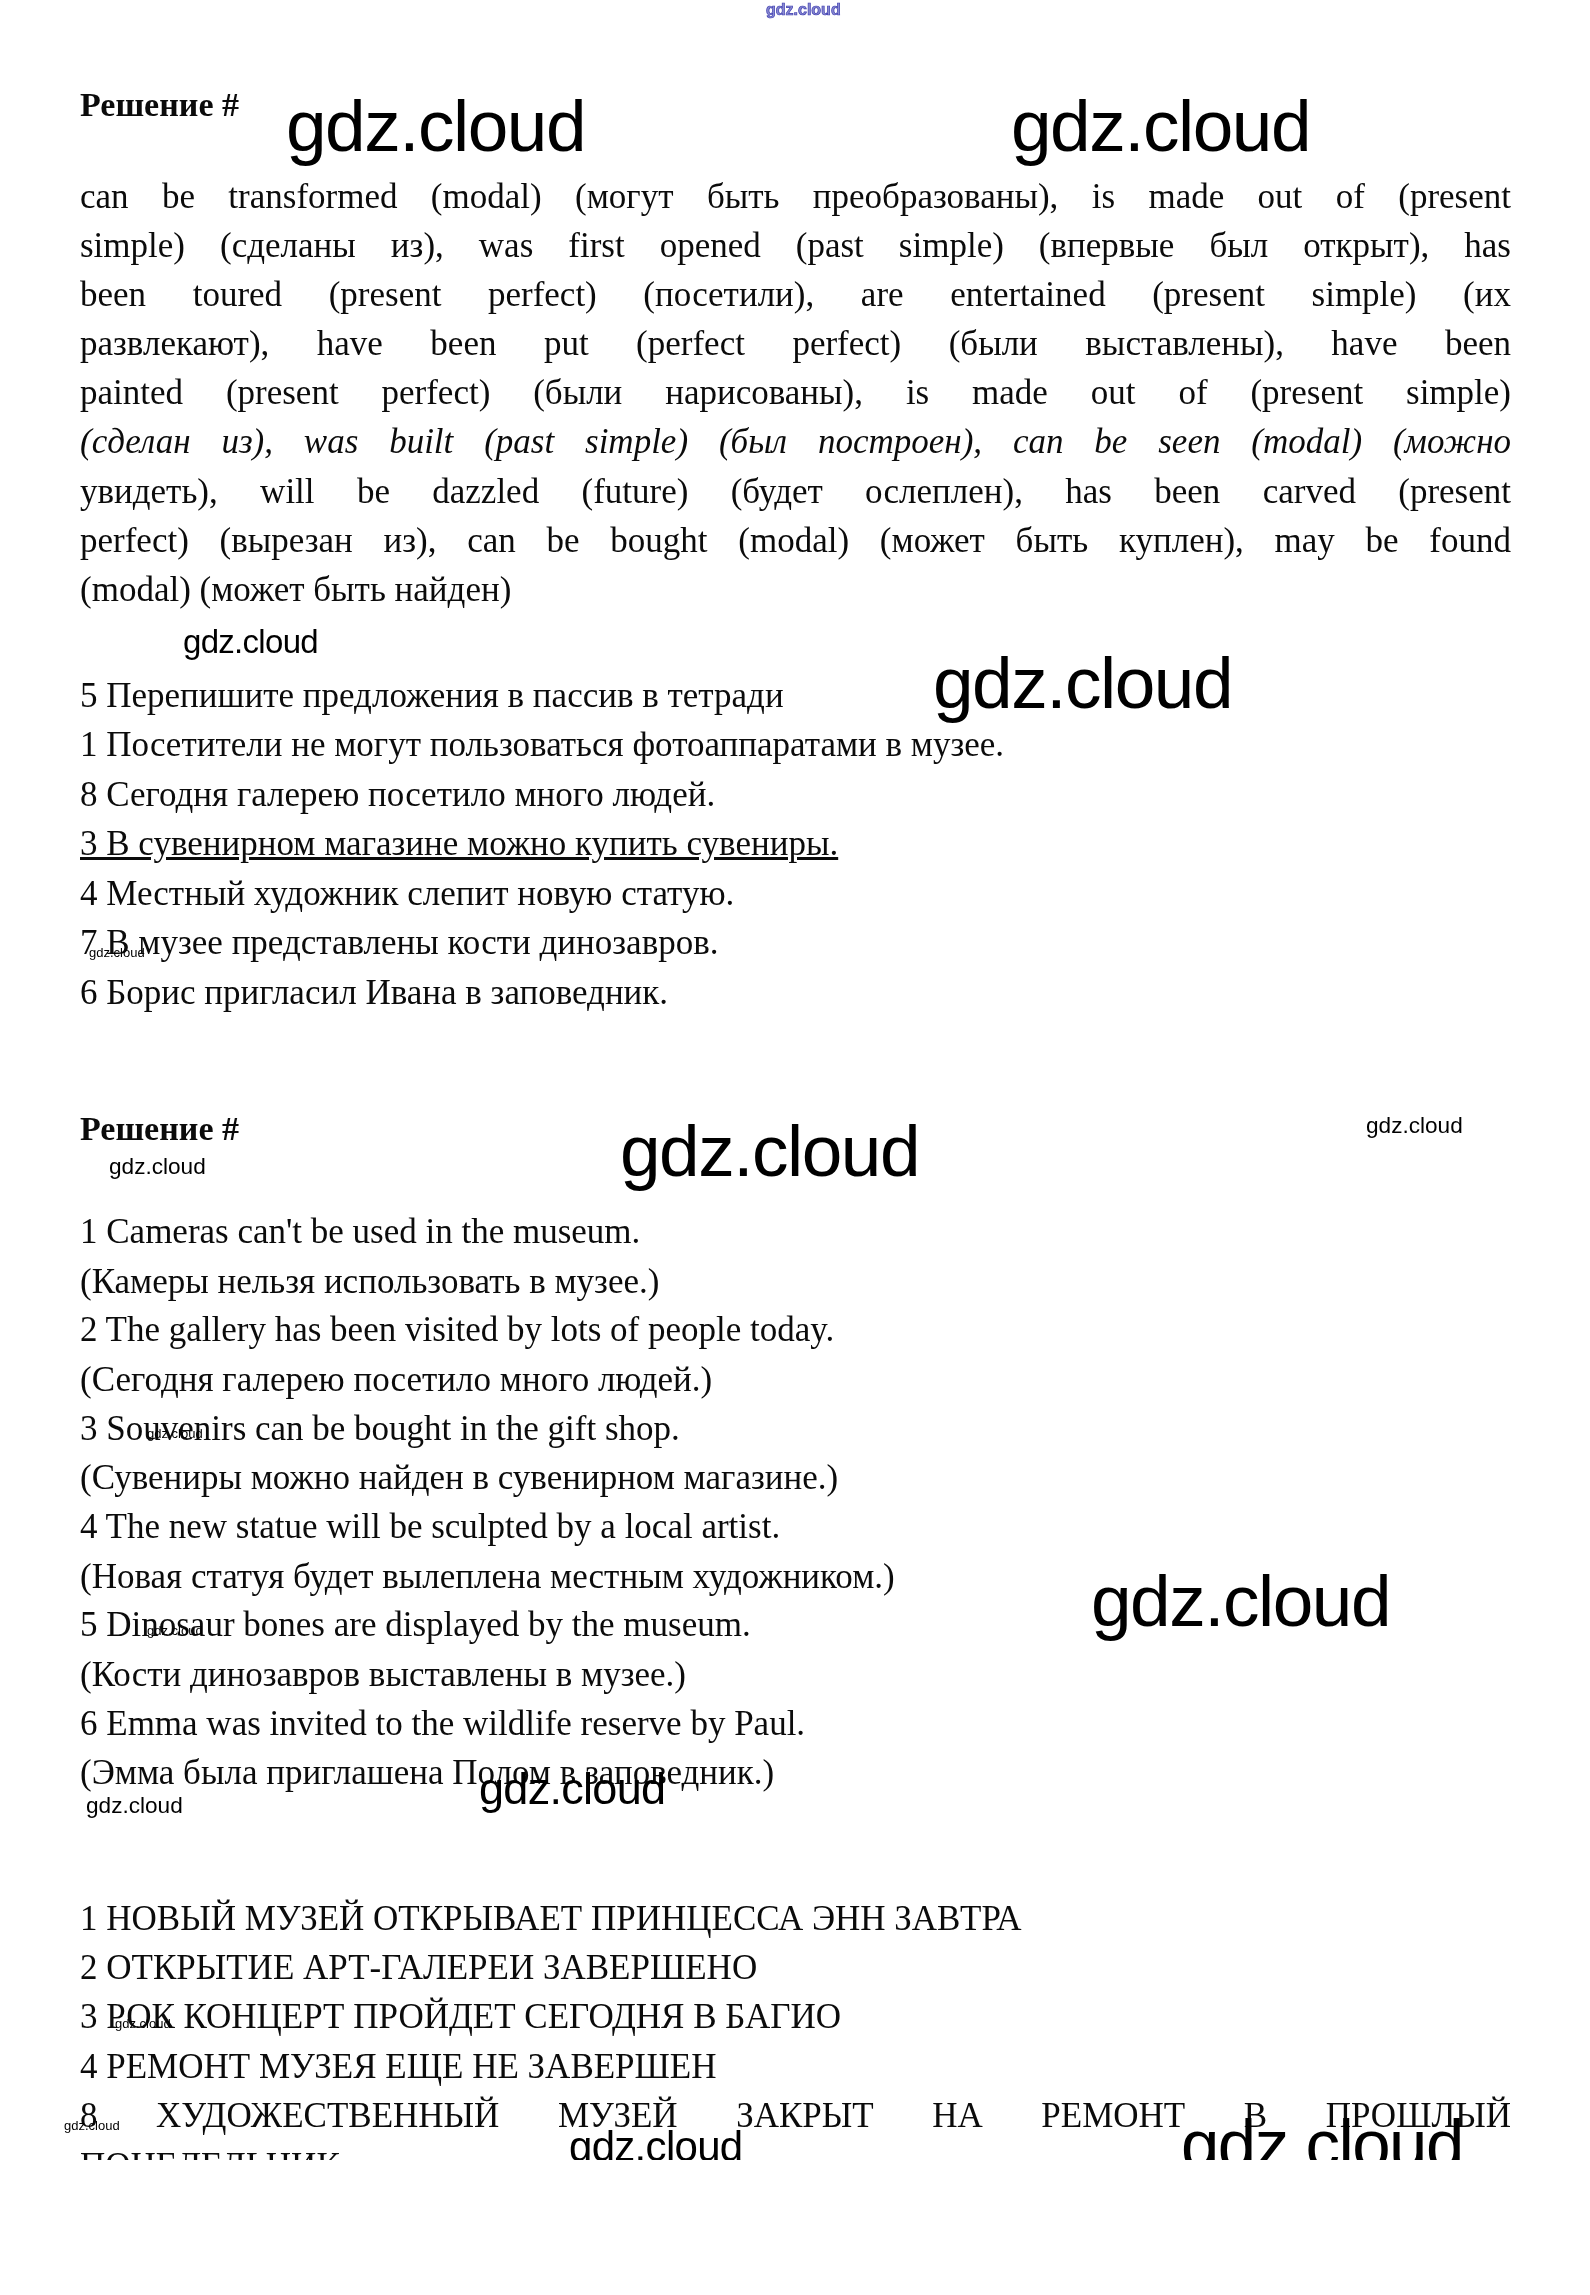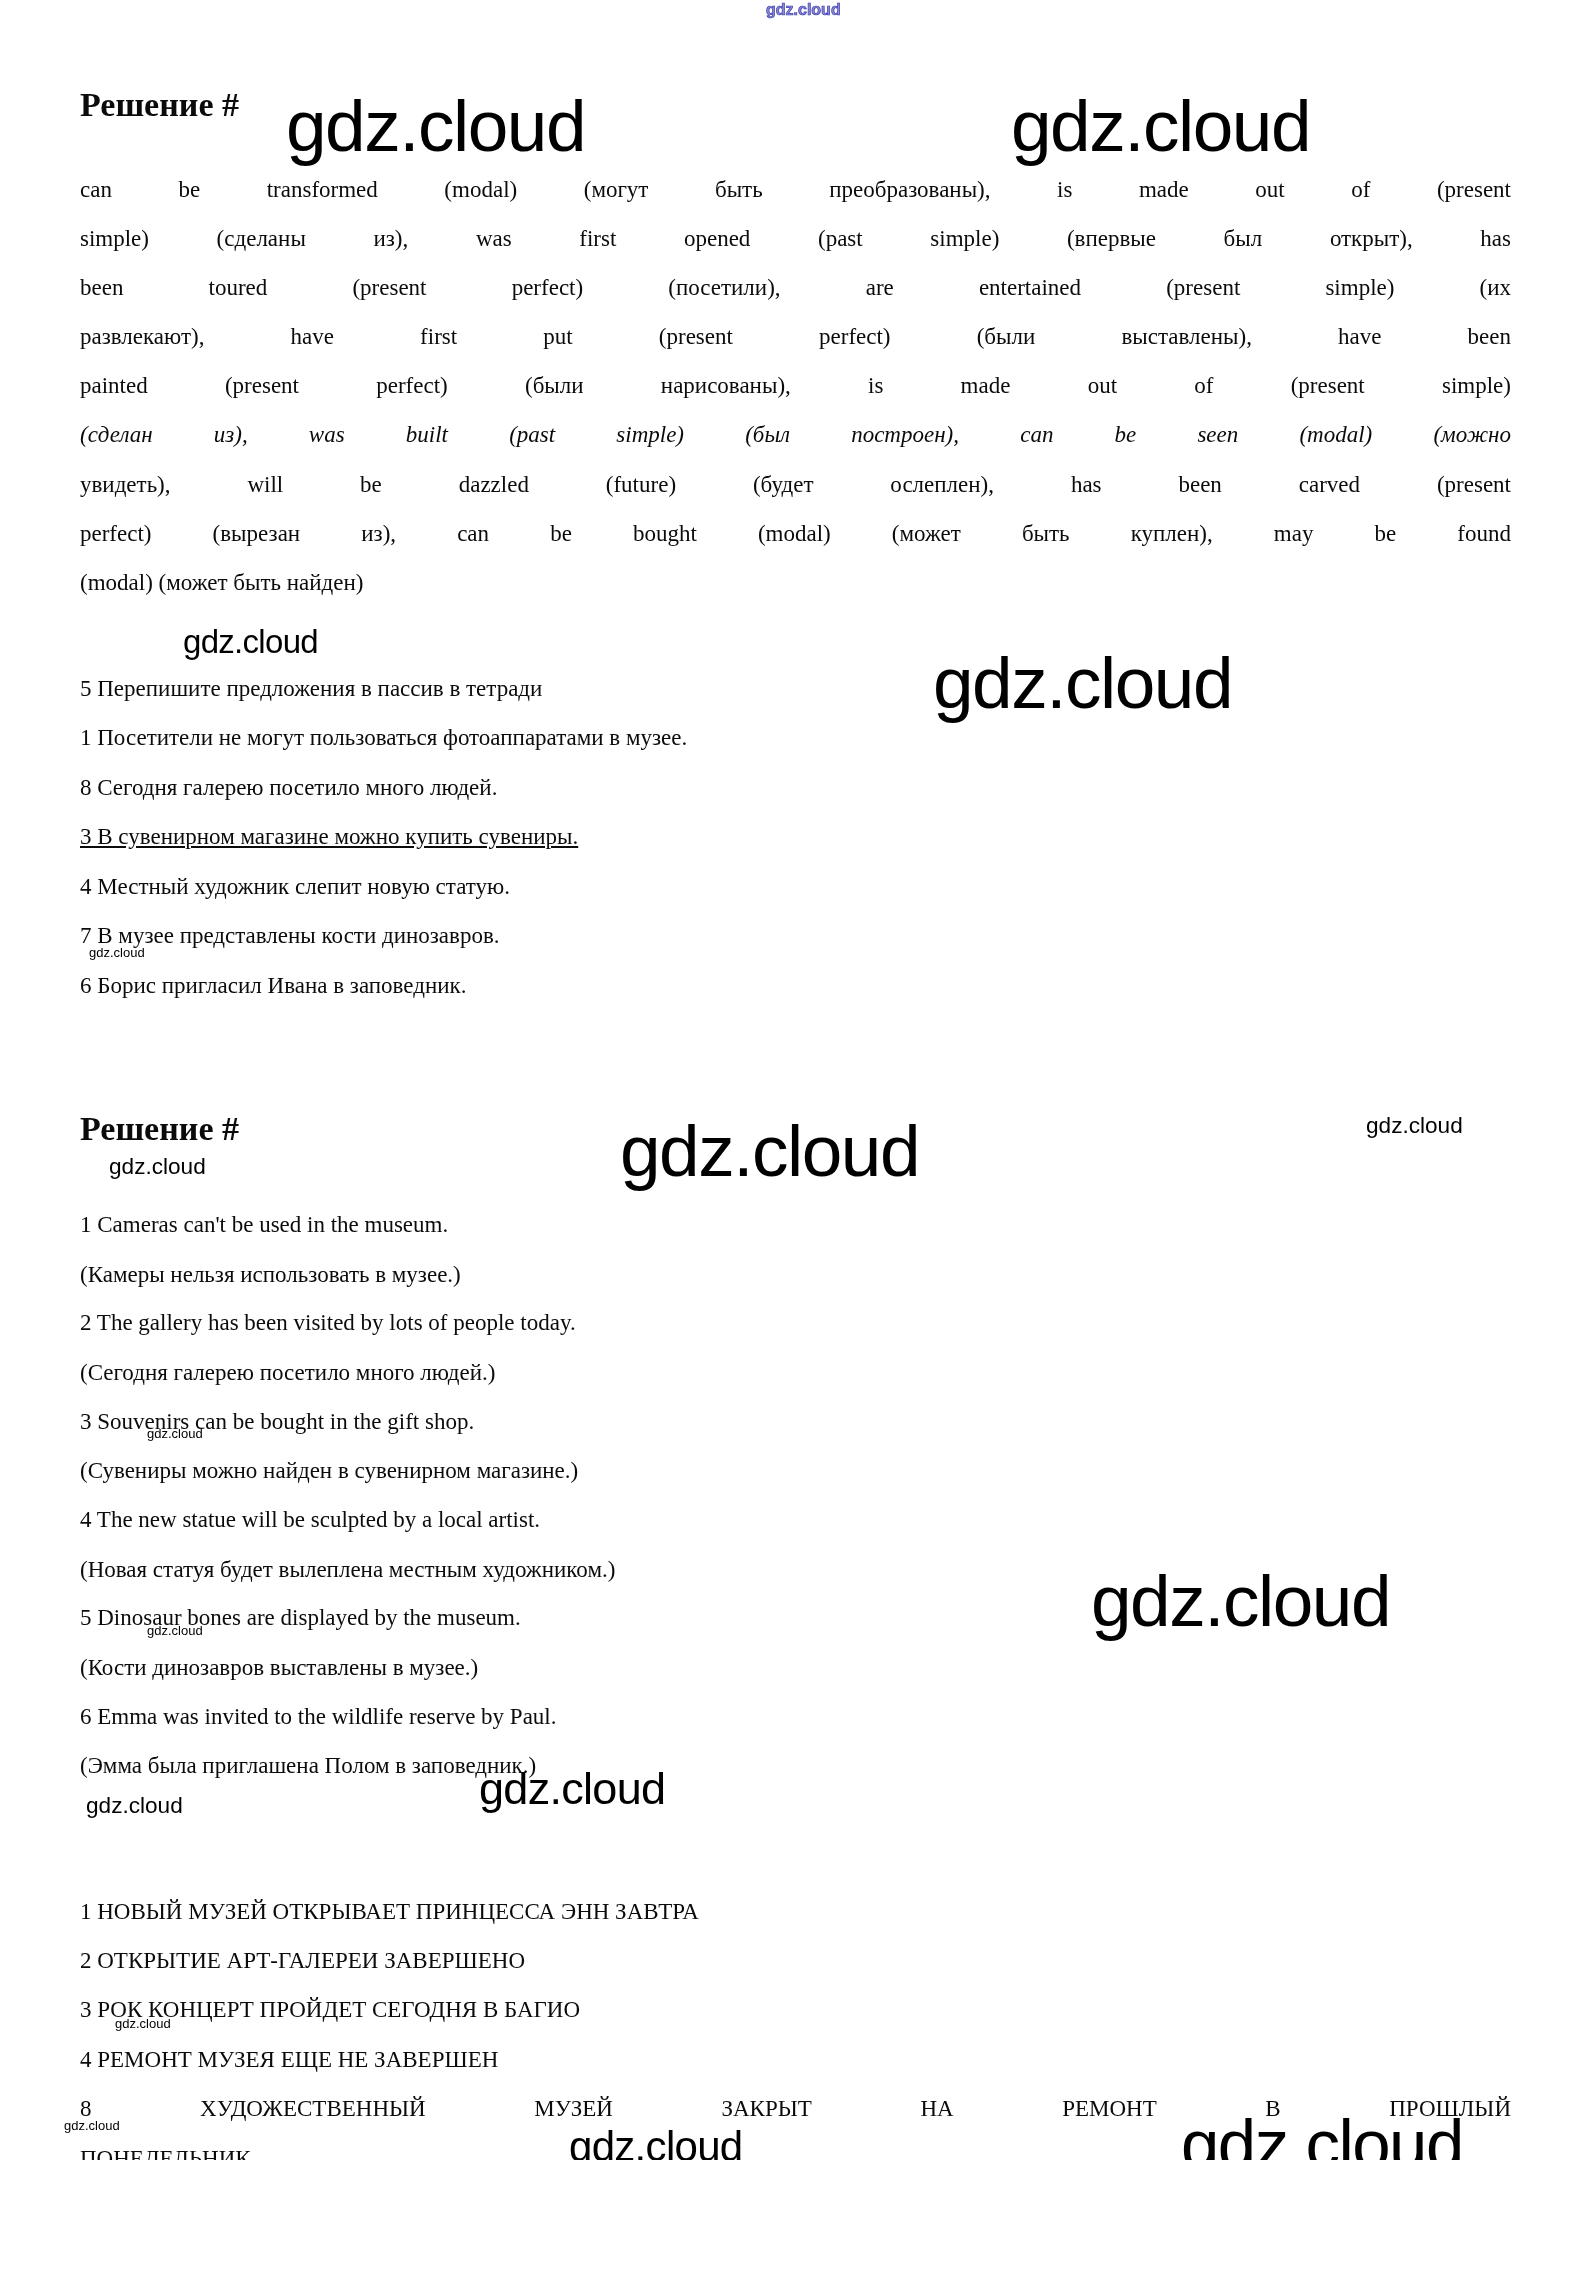--- a/index.html
+++ b/index.html
@@ -9,21 +9,21 @@
     height:2160px;
     background:#ffffff;
     overflow:hidden;
     font-family:"Liberation Serif", serif;
     color:#0b0b0b;
   }
   .line{
     position:absolute;
     left:80px;
     width:1431px;
-    font-size:23px;
+    font-size:35px;
     line-height:1.15;
     white-space:normal;
   }
   .just{
     text-align:justify;
     text-align-last:justify;
   }
   .heading{
     position:absolute;
     left:80px;
@@ -60,21 +60,21 @@
 
   <div class="wm wm-top" style="left:766px;top:1.5px;">gdz.cloud</div>
 
   <div class="heading" style="top:86px;">Решение #</div>
   <div class="wm wm-xl" style="left:286px;top:89px;">gdz.cloud</div>
   <div class="wm wm-xl" style="left:1011px;top:89px;">gdz.cloud</div>
 
   <div class="line just" style="top:177px;">can be transformed (modal) (могут быть преобразованы), is made out of (present</div>
   <div class="line just" style="top:226px;">simple) (сделаны из), was first opened (past simple) (впервые был открыт), has</div>
   <div class="line just" style="top:275px;">been toured (present perfect) (посетили), are entertained (present simple) (их</div>
-  <div class="line just" style="top:324px;">развлекают), have first put (present perfect) (были выставлены), have been</div>
+  <div class="line just" style="top:324px;">развлекают), have been put (perfect perfect) (были выставлены), have been</div>
   <div class="line just" style="top:373px;">painted (present perfect) (были нарисованы), is made out of (present simple)</div>
   <div class="line just" style="top:422px;font-style:italic;">(сделан из), was built (past simple) (был построен), can be seen (modal) (можно</div>
   <div class="line just" style="top:472px;">увидеть), will be dazzled (future) (будет ослеплен), has been carved (present</div>
   <div class="line just" style="top:521px;">perfect) (вырезан из), can be bought (modal) (может быть куплен), may be found</div>
   <div class="line" style="top:570px;">(modal) (может быть найден)</div>
 
   <div class="wm wm-md" style="left:183px;top:625px;font-size:33px;">gdz.cloud</div>
   <div class="line" style="top:676px;">5 Перепишите предложения в пассив в тетради</div>
   <div class="wm wm-xl" style="left:933px;top:646px;">gdz.cloud</div>
 

